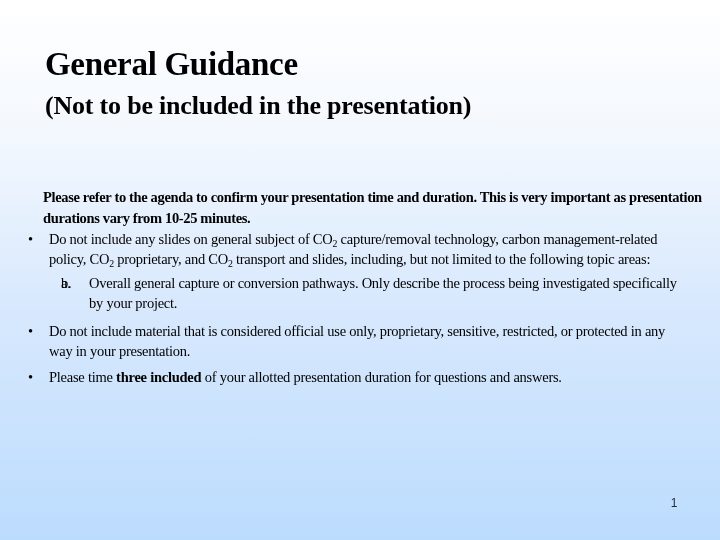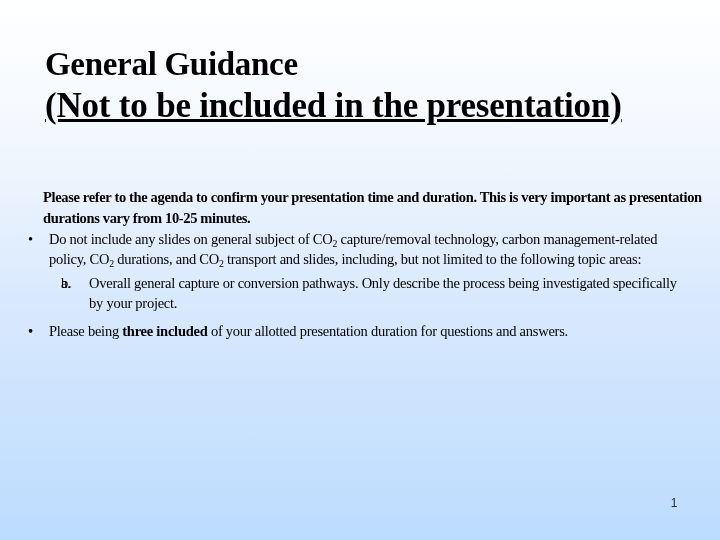--- a/index.html
+++ b/index.html
@@ -29,24 +29,23 @@
       font-size: 33px;
       line-height: 40px;
       letter-spacing: -0.3px;
     }
     .subtitle {
       position: absolute;
       left: 45px;
       top: 88px;
       margin: 0;
       font-weight: bold;
-      font-size: 35px;
+      font-size: 26px;
       line-height: 36px;
       letter-spacing: -0.2px;
-      text-decoration: underline;
     }
     .intro {
       position: absolute;
       left: 27px;
       top: 171px;
       width: 660px;
       margin: 16px;
       font-weight: bold;
       font-size: 14.5px;
       line-height: 21px;
@@ -110,34 +109,35 @@
 
 <div class="slide">
   <h1 class="title">General Guidance</h1>
   <h2 class="subtitle">(Not to be included in the presentation)</h2>
 
   <p class="intro">Please refer to the agenda to confirm your presentation time and duration. This is very important as presentation durations vary from 10-25 minutes.</p>
 
   <ul class="bullets">
     <li class="bullet">
       <span class="bullet-dot">•</span>
-      <span><span>Do not include any slides on general subject of CO</span><sub>2</sub><span> capture/removal technology, carbon management-related policy, CO</span><sub>2</sub><span> durations, and CO</span><sub>2</sub><span> transport and slides, including, but not limited to the following topic areas:</span></span>
+      <span><span>Do not include any slides on general subject of CO</span><sub>2</sub><span> capture/removal technology, carbon management-related policy, CO</span><sub>2</sub><span> proprietary, and CO</span><sub>2</sub><span> transport and slides, including, but not limited to the following topic areas:</span></span>
       <ol class="sublist">
         <li class="subitem">
           <span class="sub-marker">a.</span>
         </li>
         <li class="subitem">
           <span class="sub-marker">b.</span>
           <span>Overall general capture or conversion pathways.  Only describe the process being investigated specifically by your project.</span>
         </li>
       </ol>
     </li>
     <li class="bullet">
       <span class="bullet-dot">•</span>
+      <span>Do not include material that is considered official use only, proprietary, sensitive, restricted, or protected in any way in your presentation.</span>
     </li>
     <li class="bullet">
       <span class="bullet-dot">•</span>
-      <span><span>Please being </span><b>three included</b><span> of your allotted presentation duration for questions and answers.</span></span>
+      <span><span>Please time </span><b>three included</b><span> of your allotted presentation duration for questions and answers.</span></span>
     </li>
   </ul>
 
   <div class="page-number">1</div>
 </div>
 
 </body></html>

